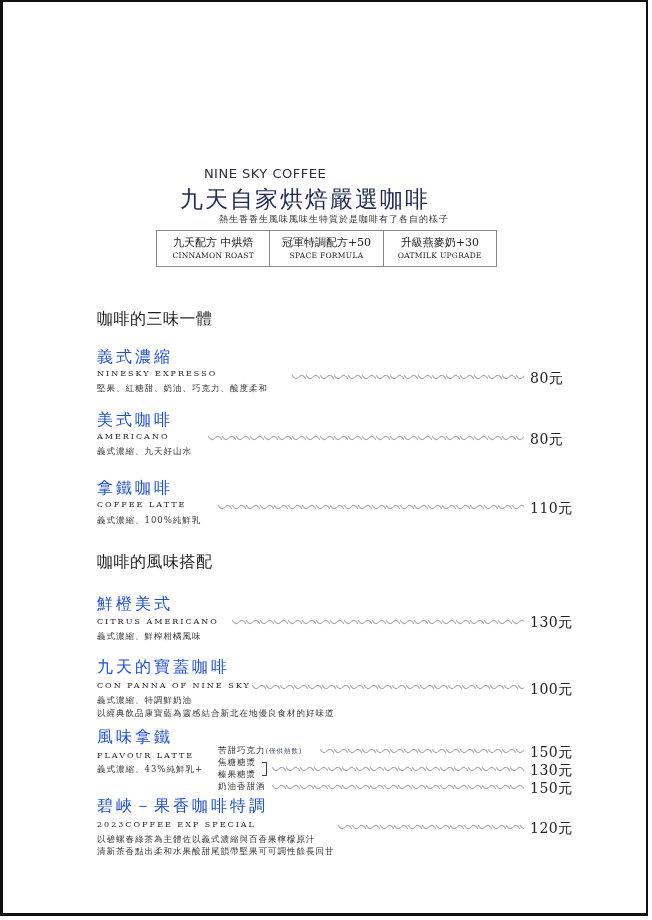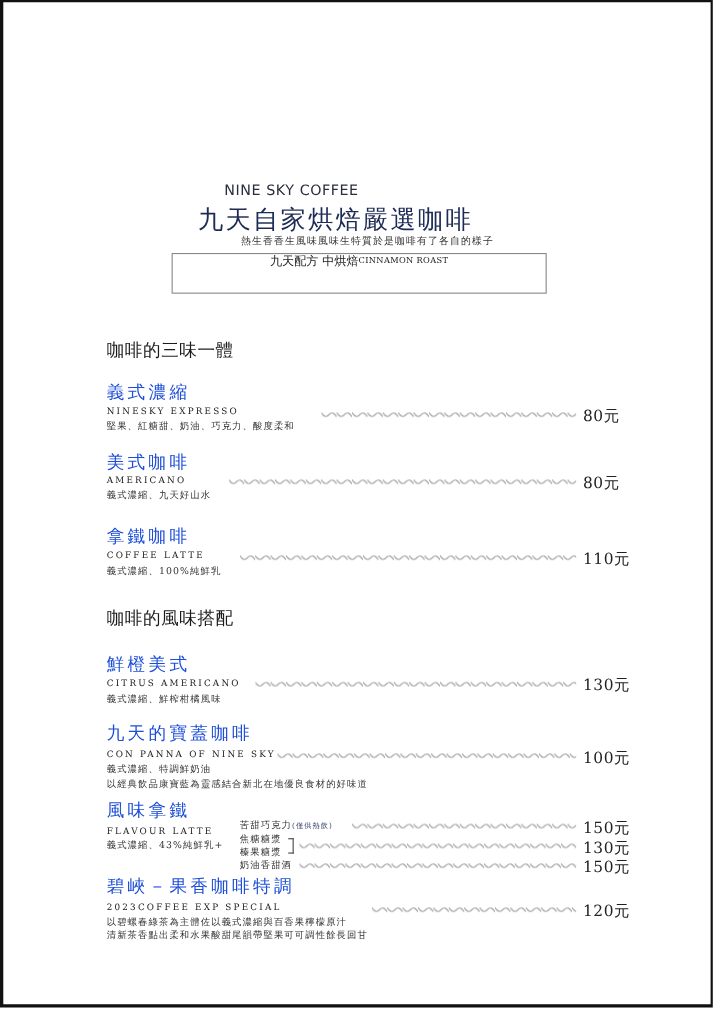--- a/index.html
+++ b/index.html
@@ -2,21 +2,21 @@
 <html><head>
 <meta charset="utf-8">
 <style>
   html, body { margin:0; padding:0; background:#ffffff; }
   body { width:652px; height:920px; position:relative; overflow:hidden; font-family:"DejaVu Serif", serif; color:#1f2333; }
   .page { position:absolute; left:0; top:0; width:648px; height:916px; border:2px solid #111; border-left-width:3px; border-bottom-width:3px; border-top-width:2px; background:#fff; box-sizing:border-box; }
   .brand { position:absolute; left:0; width:530px; top:166px; text-align:center; font-family:"DejaVu Sans", sans-serif; font-size:13px; letter-spacing:0.5px; color:#2a2d3c; }
   .headline { position:absolute; left:0; width:610px; top:184px; text-align:center; font-family:"DejaVu Serif", serif; font-size:23px; color:#1d2b55; letter-spacing:2px; }
   .tagline { position:absolute; left:8px; width:652px; top:213px; text-align:center; font-size:9px; letter-spacing:1px; color:#333; }
   .options { position:absolute; left:156px; top:230px; width:339px; height:35px; display:flex; border:1px solid #888; }
-  .opt { flex:1; border-right:1px solid #888; text-align:center; display:flex; flex-direction:row; justify-content:center; }
+  .opt { flex:1; border-right:1px solid #888; text-align:center; display:flex; flex-direction:column; justify-content:center; }
   .opt:last-child { border-right:none; }
   .opt .zh { font-size:11px; color:#222; line-height:14px; }
   .opt .en { font-size:7.5px; color:#222; line-height:11px; letter-spacing:0.3px; }
   .section { position:absolute; left:97px; font-size:16px; color:#1b1b1b; letter-spacing:0.5px; }
   .item-title { position:absolute; left:97px; font-size:16px; color:#1d4ed8; letter-spacing:3px; }
   .item-en { position:absolute; left:97px; font-size:8px; color:#222; letter-spacing:2px; }
   .item-desc { position:absolute; left:97px; font-size:8.5px; color:#333; letter-spacing:1px; line-height:12px; }
   .wave { position:absolute; height:10px; }
   .price { position:absolute; font-size:14px; color:#222; letter-spacing:0.5px; }
   .flav { position:absolute; font-size:8.5px; color:#333; letter-spacing:1px; }
@@ -29,20 +29,28 @@
 <div class="page"></div>
 
 <div class="brand">NINE SKY COFFEE</div>
 <div class="headline">九天自家烘焙嚴選咖啡</div>
 <div class="tagline">熱生香香生風味風味生特質於是咖啡有了各自的樣子</div>
 
 <div class="options">
   <div class="opt">
     <span class="zh">九天配方  中烘焙</span>
     <span class="en">CINNAMON ROAST</span>
+  </div>
+  <div class="opt">
+    <span class="zh">冠軍特調配方+50</span>
+    <span class="en">SPACE FORMULA</span>
+  </div>
+  <div class="opt">
+    <span class="zh">升級燕麥奶+30</span>
+    <span class="en">OATMILK UPGRADE</span>
   </div>
 </div>
 
 <svg width="0" height="0" style="position:absolute">
   <defs>
     <pattern id="wv" x="0" y="0" width="14" height="10" patternUnits="userSpaceOnUse">
       <path d="M0 3 Q3.5 9 7 5 Q10.5 1 14 7" fill="none" stroke="#a8a8a8" stroke-width="1.1"></path>
     </pattern>
   </defs>
 </svg>

